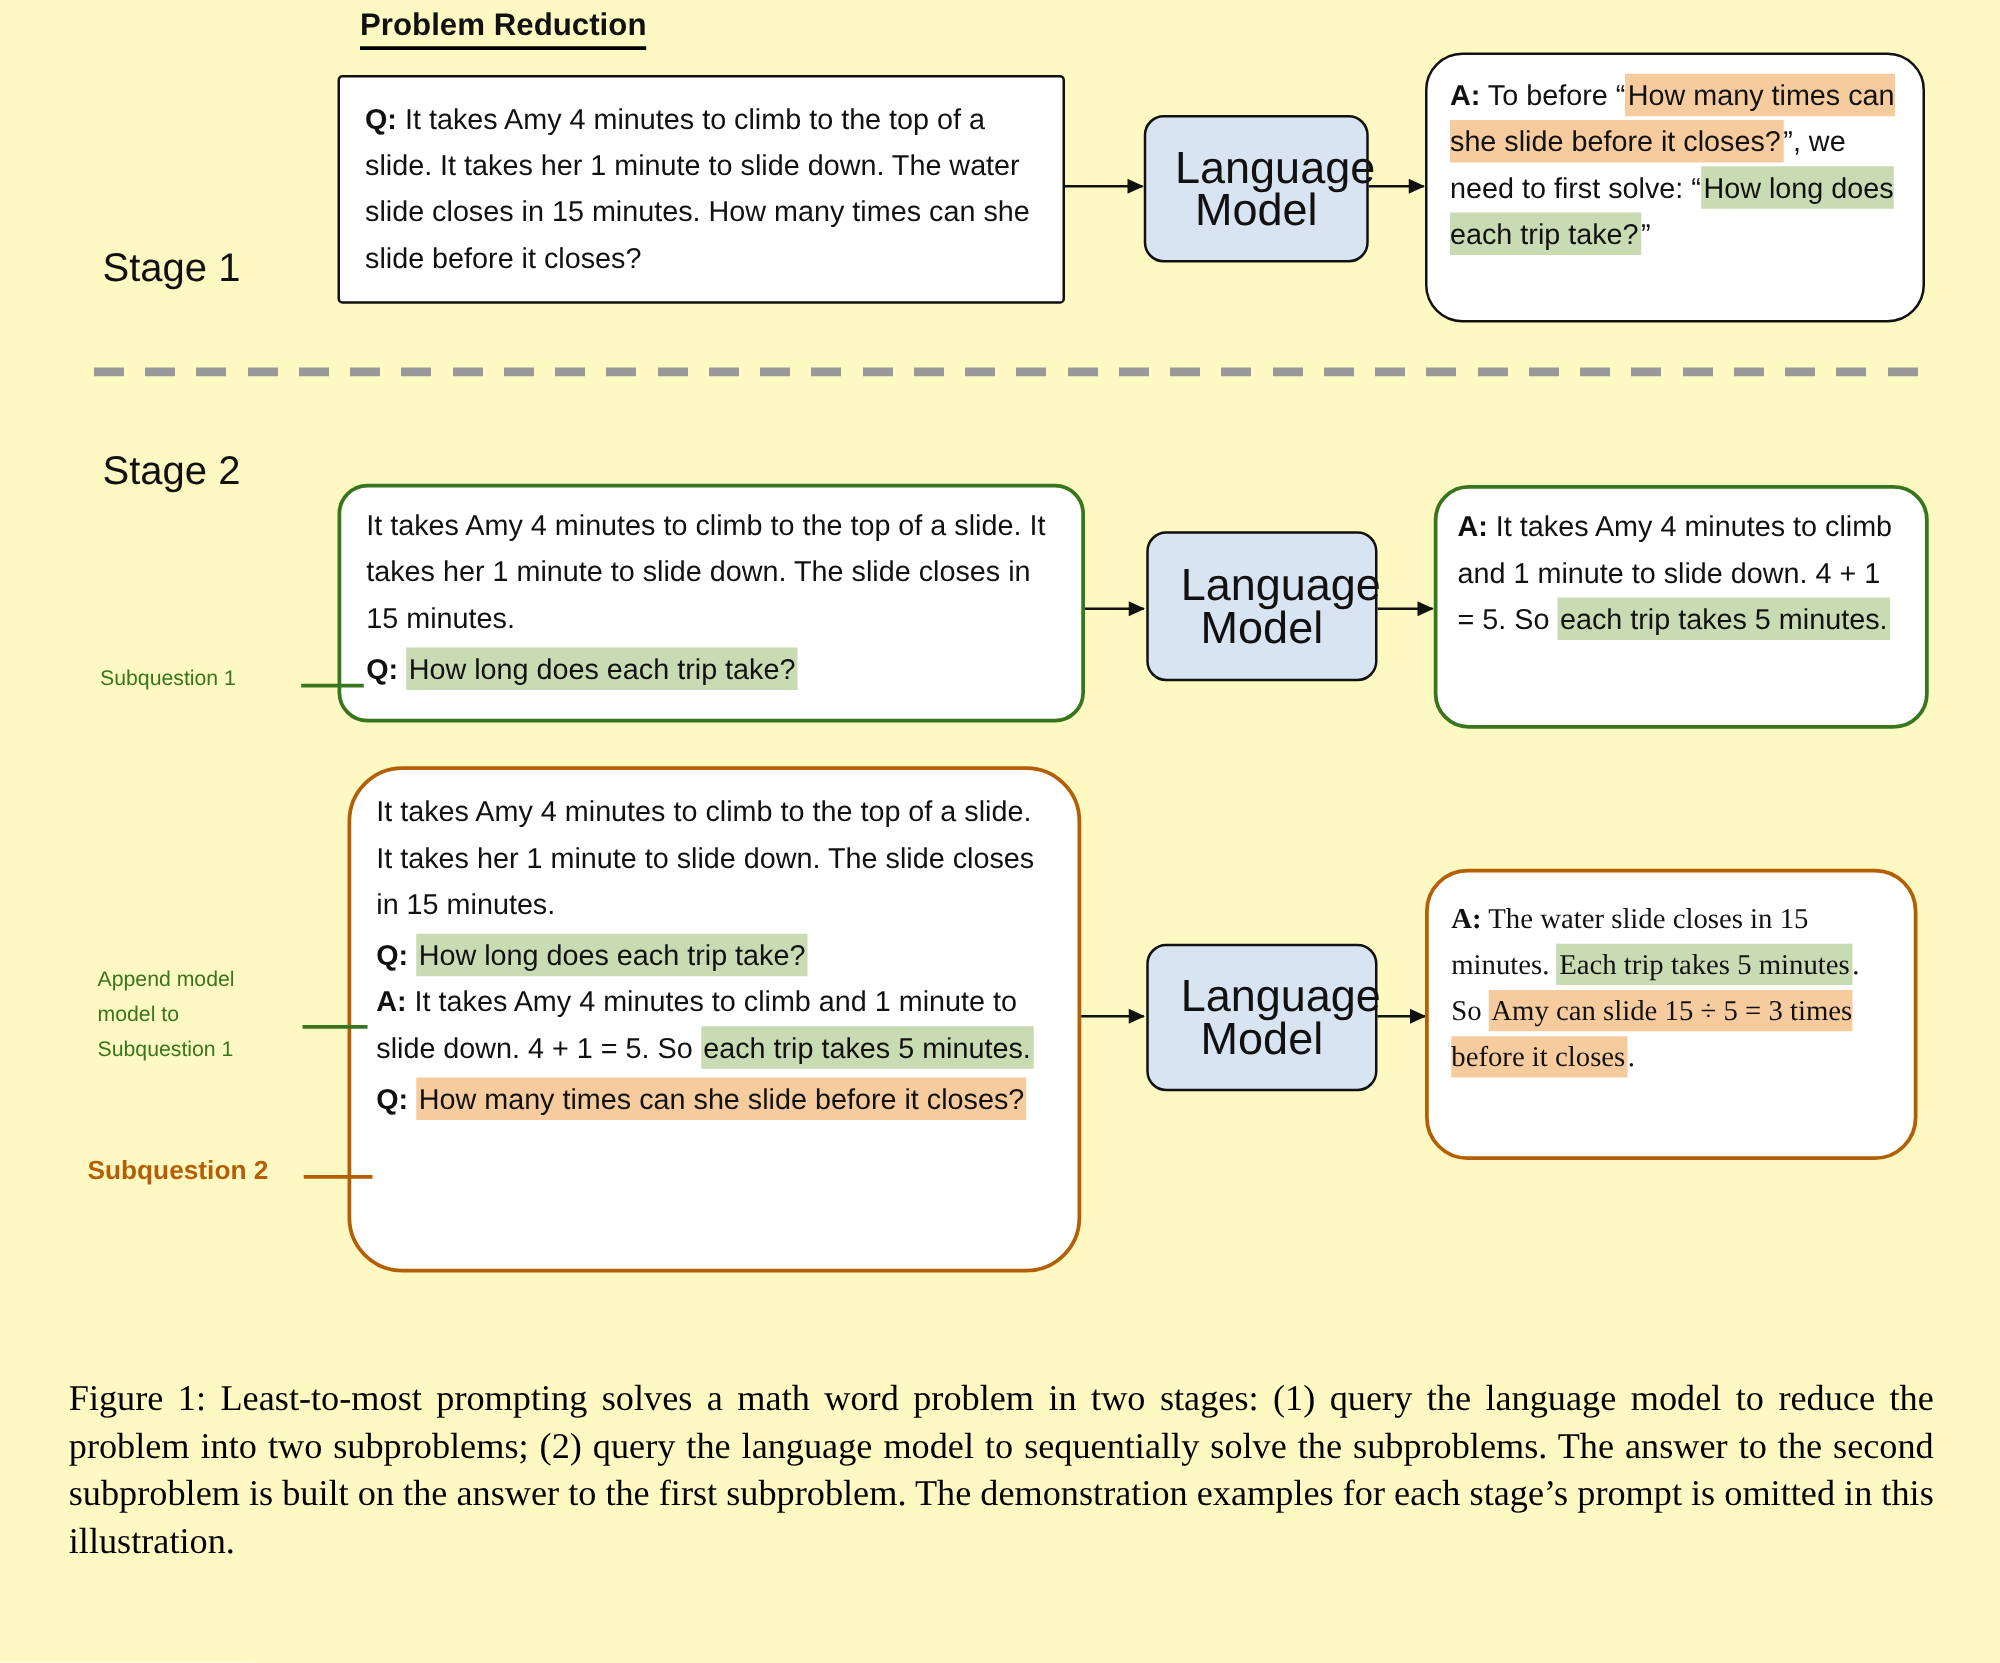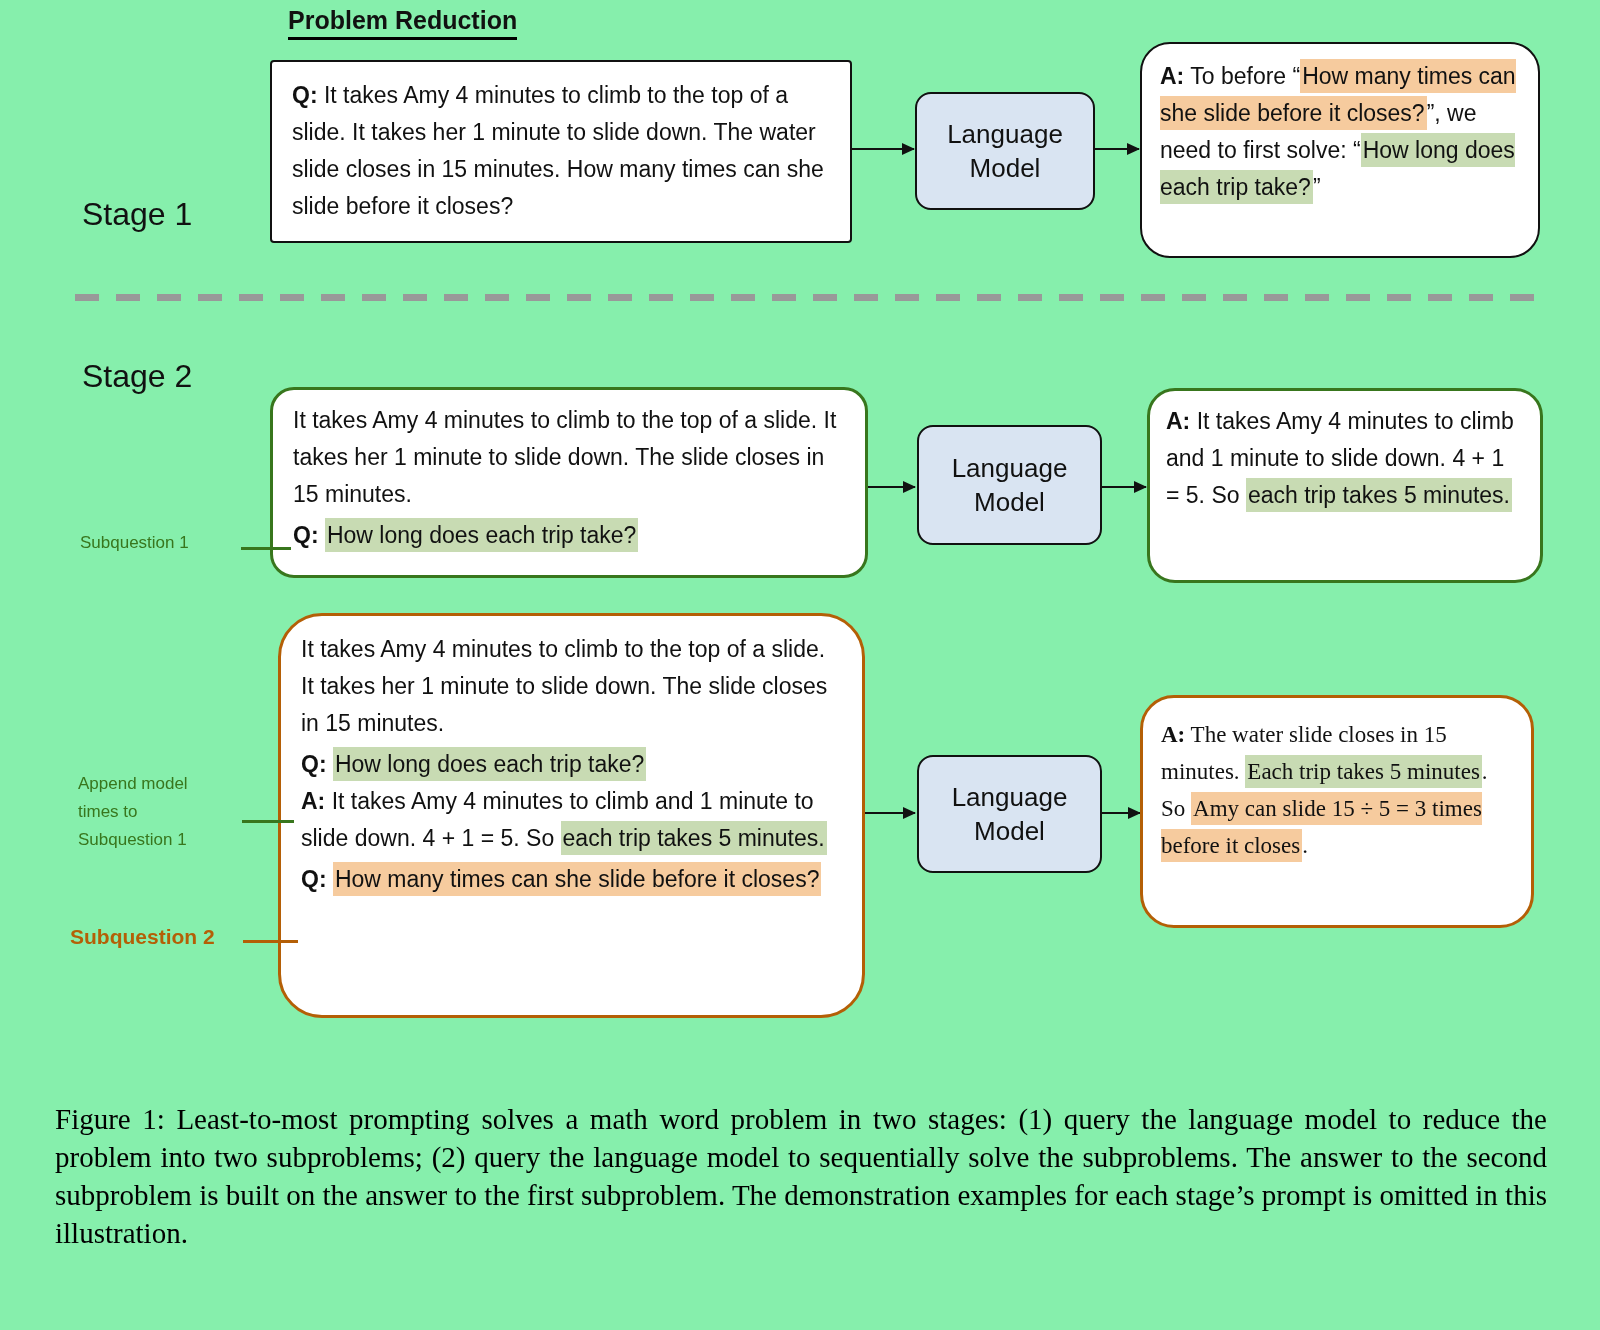--- a/index.html
+++ b/index.html
@@ -6,32 +6,32 @@
     --green:#38761D;
     --orange:#B45F06;
     --hl-green:#C8DBB3;
     --hl-orange:#F6CB9E;
     --lm-fill:#D9E4F2;
     --ink:#111111;
     --dash:#999999;
   }
   html,body{margin:0;padding:0;background:#ffffff;}
   #canvas{
-    position:relative;width:1600px;height:1330px;background:#86efac;
+    position:relative;width:1600px;height:1330px;background:#fef9c3;
     font-family:"Liberation Sans",sans-serif;color:var(--ink);overflow:hidden;
   }
   .abs{position:absolute;}
   .stage-label{font-size:32px;font-weight:normal;letter-spacing:0px;}
   .section-title{font-size:25px;font-weight:bold;border-bottom:3px solid #000;padding-bottom:2px;display:inline-block;}
   .boxtext{font-size:23px;line-height:37px;}
   .prompt-box{border:2px solid var(--ink);border-radius:4px;padding:15px 20px;box-sizing:border-box;background:#fff;}
   .lm-box{
     background:var(--lm-fill);border:2px solid var(--ink);border-radius:16px;
     display:flex;align-items:center;justify-content:center;text-align:center;
-    font-size:26px;line-height:34px;box-sizing:border-box;
+    font-size:36px;line-height:34px;box-sizing:border-box;
   }
   .arrow{height:2px;background:var(--ink);}
   .arrow::after{
     content:"";position:absolute;right:-1px;top:50%;transform:translateY(-50%);
     border-left:13px solid var(--ink);border-top:6px solid transparent;border-bottom:6px solid transparent;
   }
   .connector{height:3px;}
   .hl-g{background:var(--hl-green);padding:4px 2px;}
   .hl-o{background:var(--hl-orange);padding:4px 2px;}
   .b{font-weight:bold;}
@@ -104,21 +104,21 @@
       <span class="b">Q:</span> <span class="hl-g">How long does each trip take?</span><br>
       <span class="b">A:</span><span> It takes Amy 4 minutes to climb and 1 minute to slide down. 4 + 1 = 5. So </span><span class="hl-g">each trip takes 5 minutes.</span>
     </p>
     <p class="para gap">
       <span class="b">Q:</span> <span class="hl-o">How many times can she slide before it closes?</span>
     </p>
   </div>
 
   <div class="abs side-green" style="left:78px;top:770px;width:170px;">
     <div>Append model</div>
-    <div>times to</div>
+    <div>model to</div>
     <div>Subquestion 1</div>
   </div>
   <div class="abs connector" style="left:242px;top:820px;width:52px;background:var(--green);"></div>
 
   <div class="abs side-orange" style="left:70px;top:923px;">Subquestion 2</div>
   <div class="abs connector" style="left:243px;top:940px;width:55px;background:var(--orange);"></div>
 
   <div class="abs arrow" style="left:865px;top:812px;width:50px;"></div>
 
   <div class="abs lm-box" style="left:917px;top:755px;width:185px;height:118px;">

